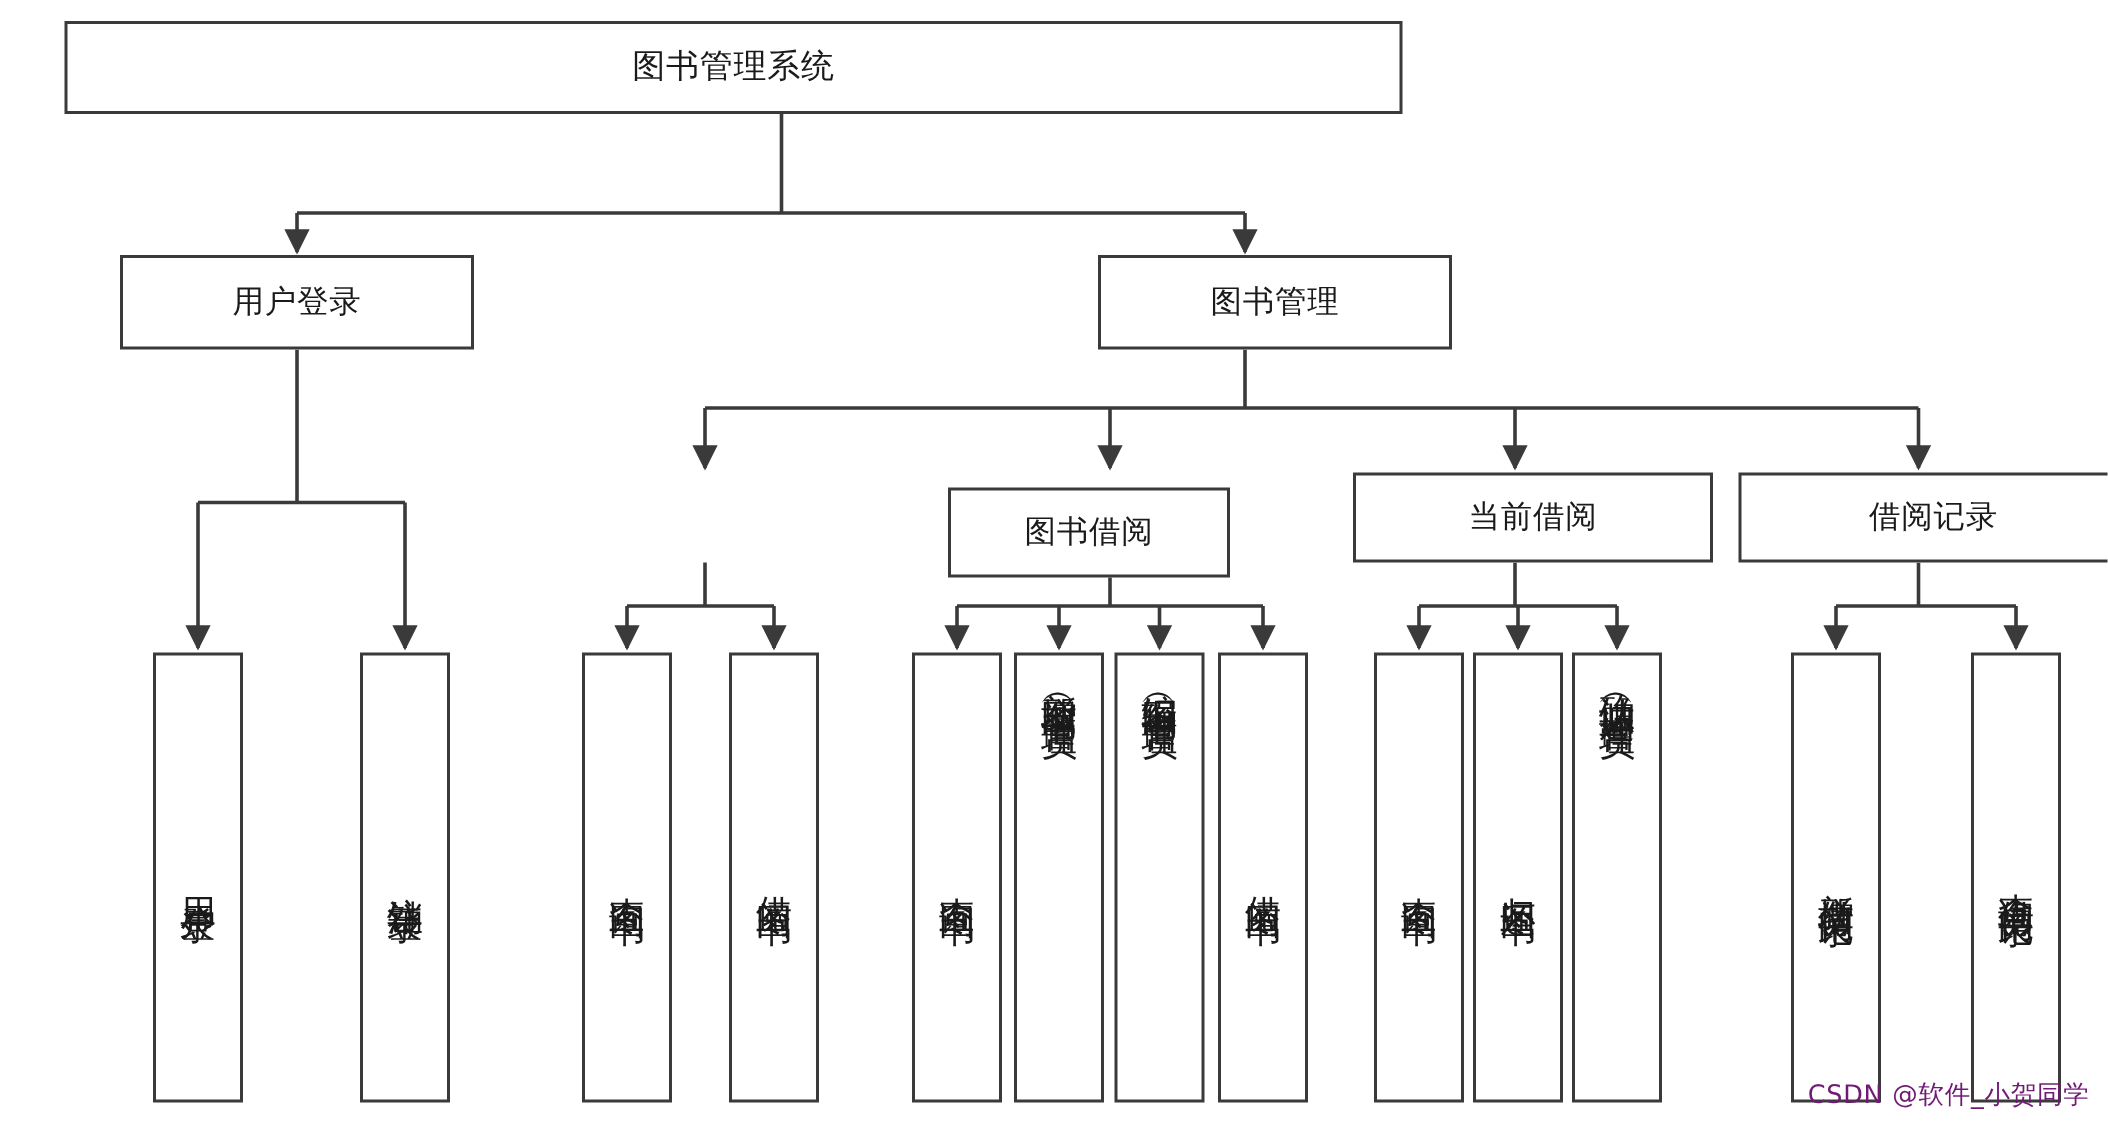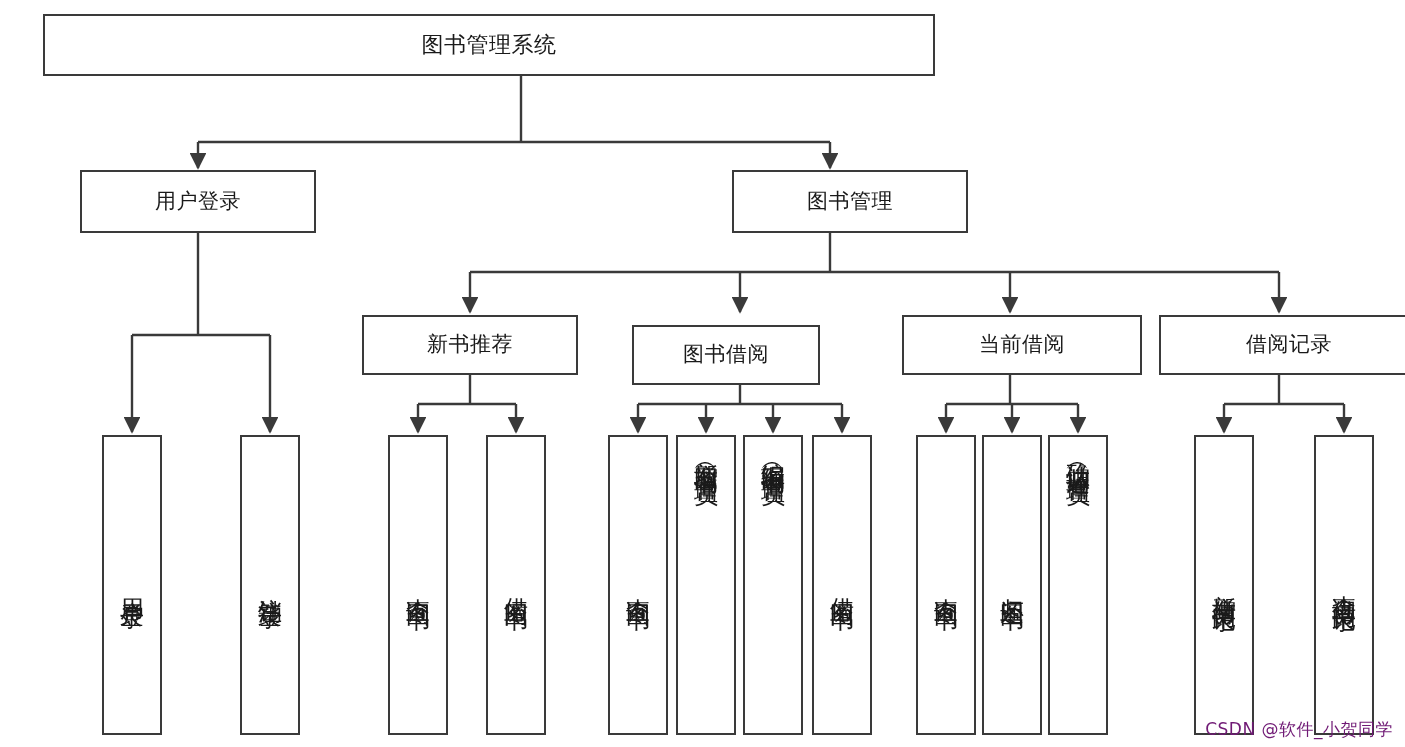--- a/index.html
+++ b/index.html
@@ -132,23 +132,20 @@
     <span class="node-label">图书管理系统</span>
   </div>
 
   <div class="node horiz" style="left:80px;top:170px;width:236px;height:63px;">
     <span class="node-label">用户登录</span>
   </div>
   <div class="node horiz" style="left:712px;top:170px;width:236px;height:63px;margin-left:20px;">
     <span class="node-label">图书管理</span>
   </div>
 
-  <div class="node horiz" style="left:362px;top:315px;width:216px;height:60px;">
-    <span class="node-label">新书推荐</span>
-  </div>
   <div class="node horiz" style="left:632px;top:325px;width:188px;height:60px;justify-content:center;">
     <span class="node-label">图书借阅</span>
   </div>
   <div class="node horiz" style="left:902px;top:315px;width:240px;height:60px;">
     <span class="node-label">当前借阅</span>
   </div>
   <div class="node horiz" style="left:1159px;top:315px;width:260px;height:60px;">
     <span class="node-label">借阅记录</span>
   </div>
 

